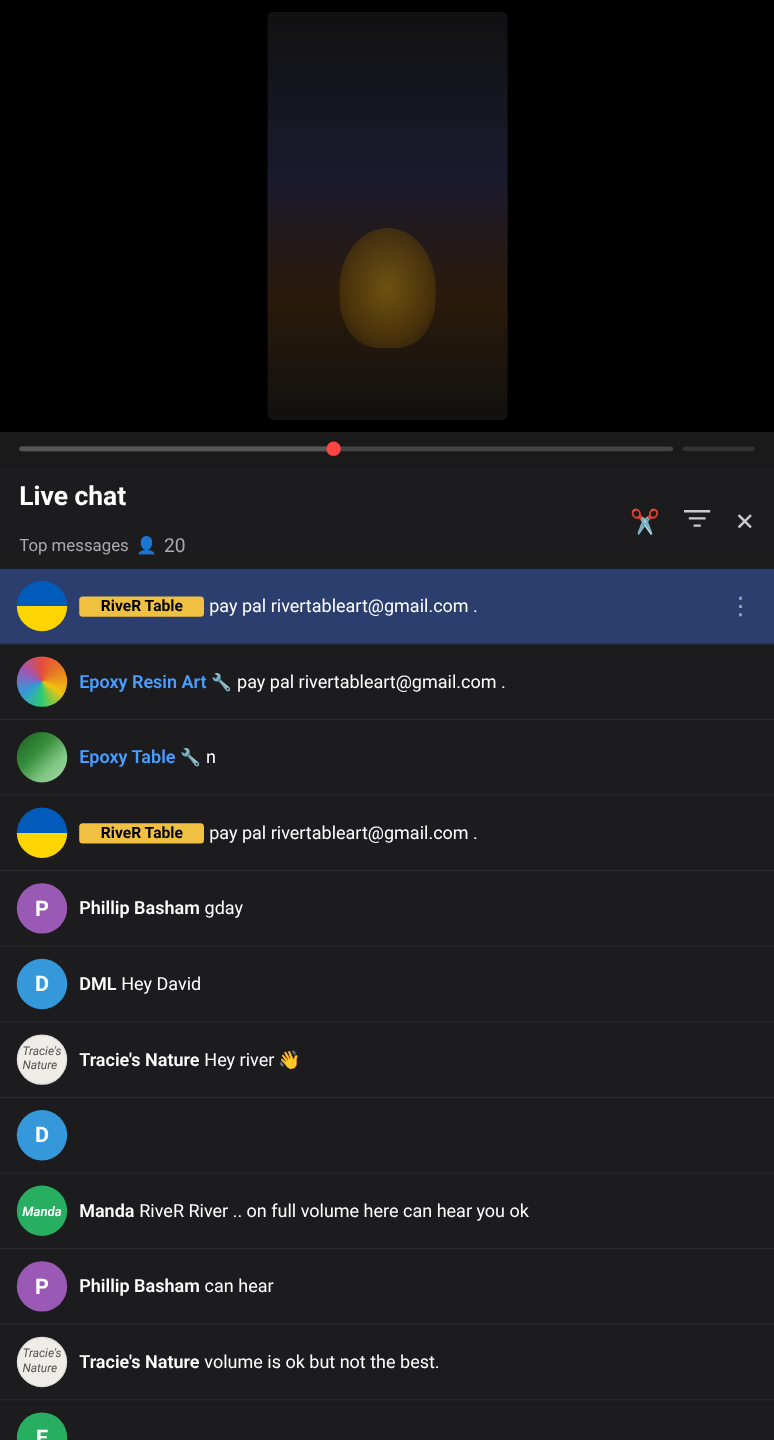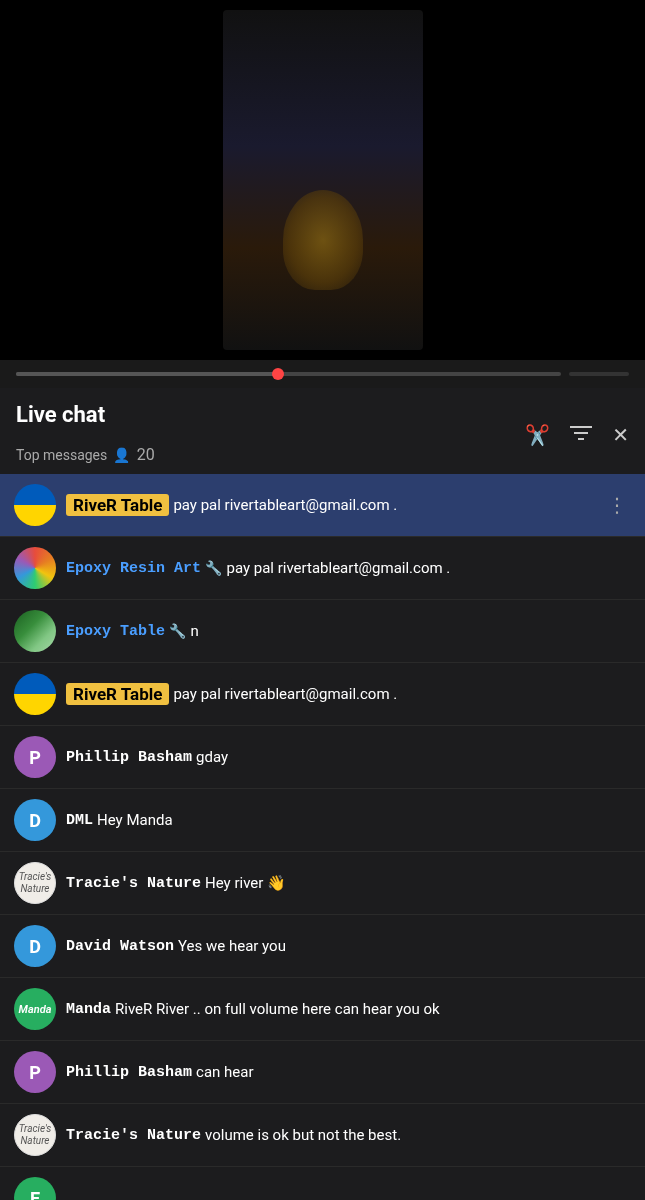--- a/index.html
+++ b/index.html
@@ -191,21 +191,20 @@
       border: 1px solid #ddd;
       display: flex;
       align-items: center;
       justify-content: center;
       flex-shrink: 0;
       overflow: hidden;
     }
     .tracie-avatar-inner {
       font-size: 10px;
       color: #555;
-      text-align: center;
       line-height: 1.2;
       font-style: italic;
     }
 
     
     .manda-avatar {
       width: 42px;
       height: 42px;
       border-radius: 50%;
       background: #27ae60;
@@ -226,33 +225,32 @@
       display: flex;
       align-items: center;
       flex-wrap: wrap;
       gap: 4px;
     }
 
     .sender-name {
       font-size: 15px;
       font-weight: 600;
       color: #fff;
-      font-family: Liberation Mono, monospace;
     }
     .sender-name.blue-link {
       color: #4a9eff;
       font-weight: 600;
     }
 
     .name-badge {
       background: #f0c040;
       color: #000;
-      font-size: 17px;
+      font-size: 13px;
       font-weight: 700;
-      padding: 1px 7px;
+      padding: 1px 18px;
       border-radius: 3px;
       display: inline-block;
     }
 
     .message-text {
       font-size: 15px;
       color: #fff;
       font-weight: 400;
     }
 
@@ -350,40 +348,36 @@
     <div class="message-content">
       <span class="sender-name">Phillip Basham</span>
       <span class="message-text">gday</span>
     </div>
   </div>
 
   <div class="chat-message">
     <div class="avatar" style="background:#3498db;">D</div>
     <div class="message-content">
       <span class="sender-name">DML</span>
-      <span class="message-text">Hey Manda</span>
+      <span class="message-text">Hey David</span>
     </div>
   </div>
 
   <div class="chat-message">
     <div class="tracie-avatar">
       <div class="tracie-avatar-inner">Tracie's<br>Nature</div>
     </div>
     <div class="message-content">
       <span class="sender-name">Tracie's Nature</span>
       <span class="message-text">Hey river 👋</span>
     </div>
   </div>
 
   <div class="chat-message">
     <div class="avatar" style="background:#3498db;">D</div>
-    <div class="message-content">
-      <span class="sender-name">David Watson</span>
-      <span class="message-text">Yes we hear you</span>
-    </div>
   </div>
 
   <div class="chat-message">
     <div class="manda-avatar">
       <span class="manda-text">Manda</span>
     </div>
     <div class="message-content">
       <span class="sender-name">Manda</span>
       <span class="message-text">RiveR River .. on full volume here can hear you ok</span>
     </div>

